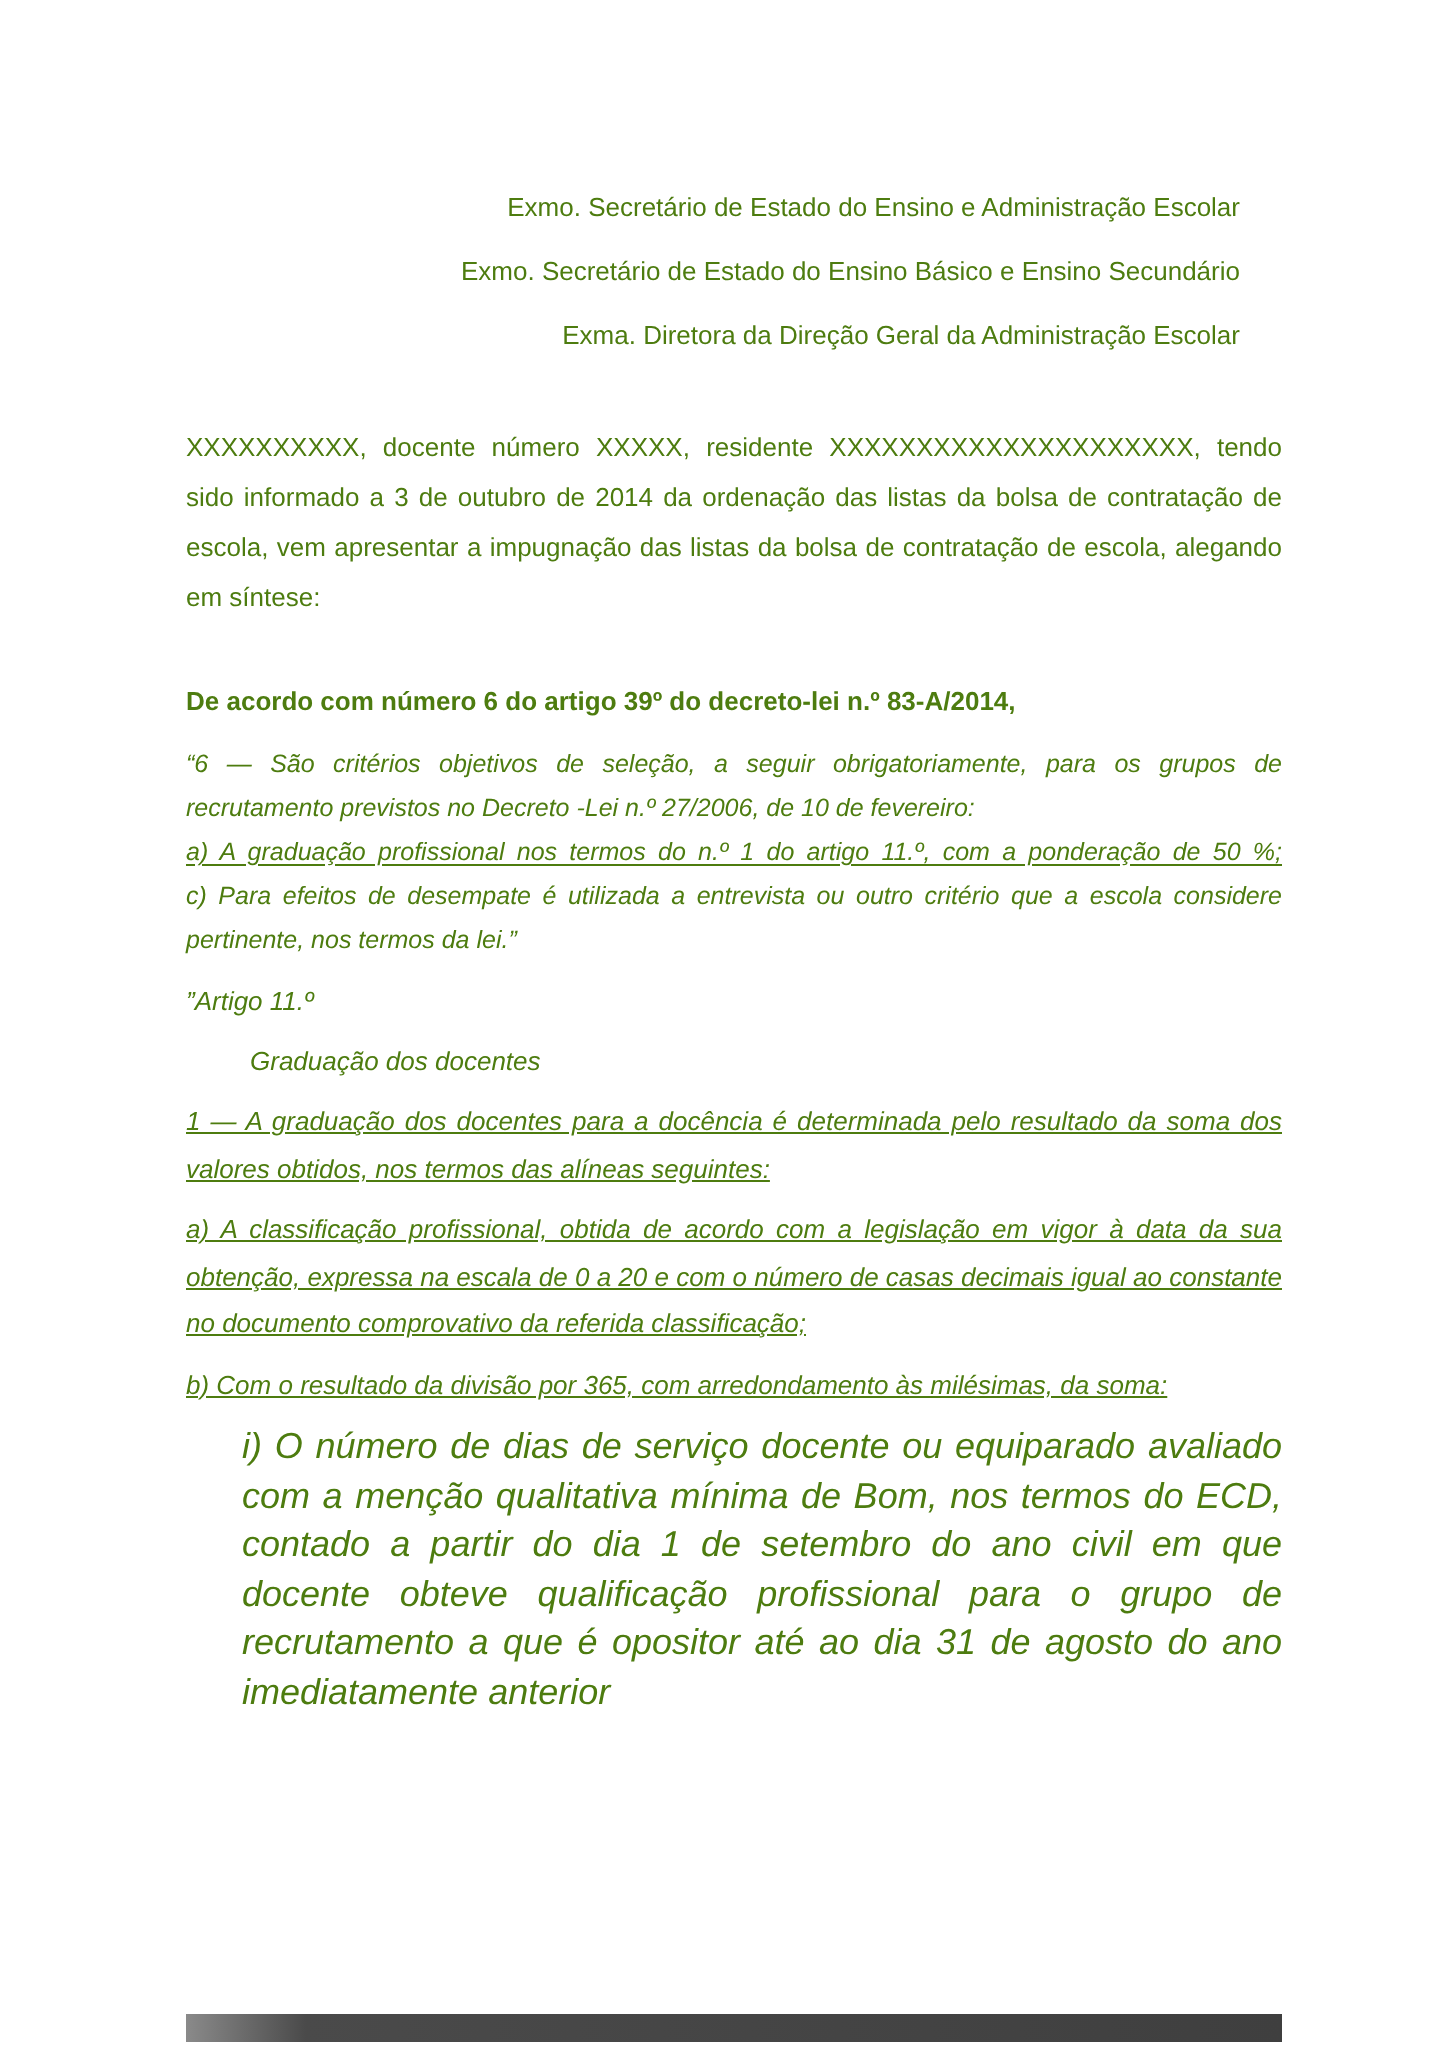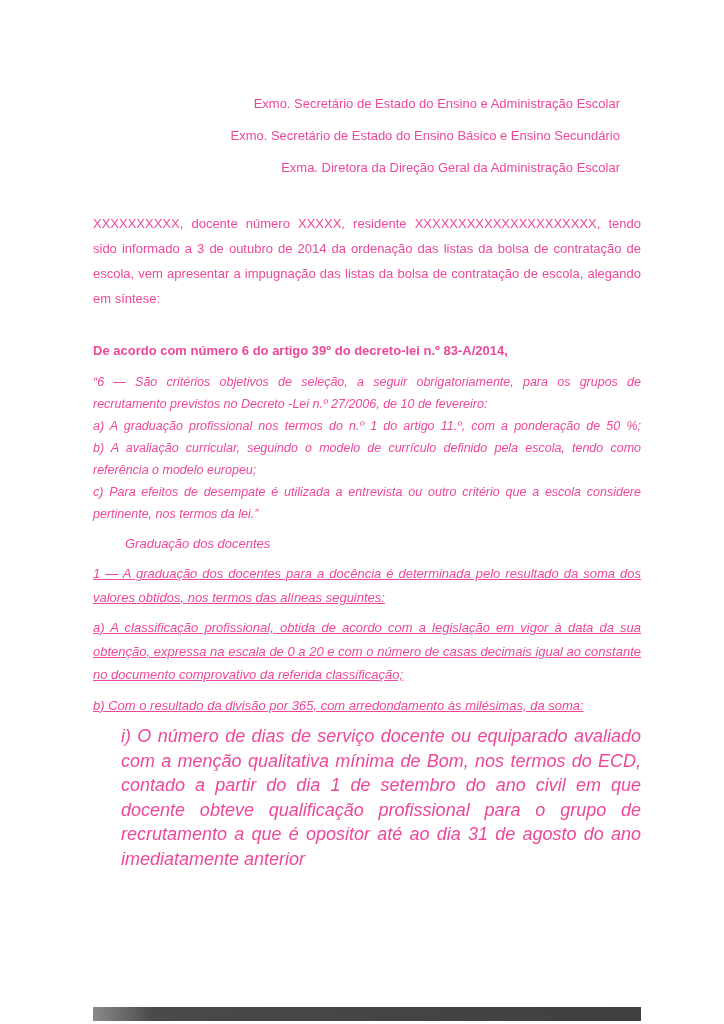--- a/index.html
+++ b/index.html
@@ -3,21 +3,21 @@
 <meta charset="utf-8">
 <style>
   html, body { margin: 0; padding: 0; background: #ffffff; }
   .page {
     position: relative;
     width: 724px;
     height: 1024px;
     margin: 0 auto;
     background: #ffffff;
     font-family: "Liberation Sans", sans-serif;
-    color: #ec4899;
+    color: #4d7c0f;
     overflow: hidden;
   }
   .content {
     position: absolute;
     left: 93px;
     top: 0;
     width: 548px;
   }
   p { margin: 0; padding: 0; }
 
@@ -35,20 +35,21 @@
   .body { font-size: 13px; line-height: 25px; }
   .just { text-align: justify; }
   .intro { margin-top: 27px; }
   .lead  { margin-top: 27px; font-weight: bold; }
   .expl  { margin-top: 12px; }
 
   
   .quote { margin-top: 8px; font-style: italic; }
   .quote p { font-size: 12.5px; line-height: 22px; }
   .ul-line {
+    text-decoration: underline;
     text-underline-offset: 2px;
     text-align: justify;
     text-align-last: justify;
   }
 
   
   .quote2 { font-style: italic; }
   .quote2 .t   { margin-top: 9px;  font-size: 13px; line-height: 22px; }
   .quote2 .st  { margin-top: 8px;  font-size: 13px; line-height: 22px; margin-left: 32px; }
   .quote2 .pp  { margin-top: 7px;  font-size: 13px; line-height: 23.5px; text-decoration: underline; }
@@ -76,26 +77,26 @@
       <p>Exma. Diretora da Direção Geral da Administração Escolar</p>
     </div>
 
     <p class="body just intro">XXXXXXXXXX, docente número XXXXX, residente XXXXXXXXXXXXXXXXXXXXX, tendo sido informado a 3 de outubro de 2014 da ordenação das listas da bolsa de contratação de escola, vem apresentar a impugnação das listas da bolsa de contratação de escola, alegando em síntese:</p>
 
     <p class="body lead">De acordo com número 6 do artigo 39º do decreto-lei n.º 83-A/2014,</p>
 
     <div class="quote">
       <p class="just">“6 — São critérios objetivos de seleção, a seguir obrigatoriamente, para os grupos de recrutamento previstos no Decreto -Lei n.º 27/2006, de 10 de fevereiro:</p>
       <p class="ul-line">a) A graduação profissional nos termos do n.º 1 do artigo 11.º, com a ponderação de 50 %;</p>
-      <p class="just">b) A avaliação curricular, seguindo o modelo de currículo definido pela escola, tendo como referência o modelo europeu;</p>
       <p class="just">c) Para efeitos de desempate é utilizada a entrevista ou outro critério que a escola considere pertinente, nos termos da lei.”</p>
     </div>
 
 
     <div class="quote2">
+      <p class="t">”Artigo 11.º</p>
       <p class="st">Graduação dos docentes</p>
       <p class="pp just">1 — A graduação dos docentes para a docência é determinada pelo resultado da soma dos valores obtidos, nos termos das alíneas seguintes:</p>
       <p class="pp just">a) A classificação profissional, obtida de acordo com a legislação em vigor à data da sua obtenção, expressa na escala de 0 a 20 e com o número de casas decimais igual ao constante no documento comprovativo da referida classificação;</p>
       <p class="pp">b) Com o resultado da divisão por 365, com arredondamento às milésimas, da soma:</p>
       <p class="sub just">i) O número de dias de serviço docente ou equiparado avaliado com a menção qualitativa mínima de Bom, nos termos do ECD, contado a partir do dia 1 de setembro do ano civil em que docente obteve qualificação profissional para o grupo de recrutamento a que é opositor até ao dia 31 de agosto do ano imediatamente anterior</p>
     </div>
 
   </div>
 
   <div class="scanbar"></div>

